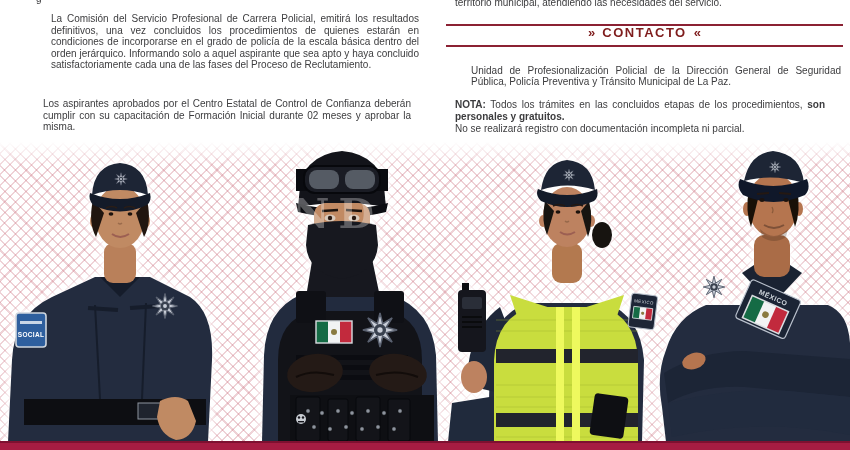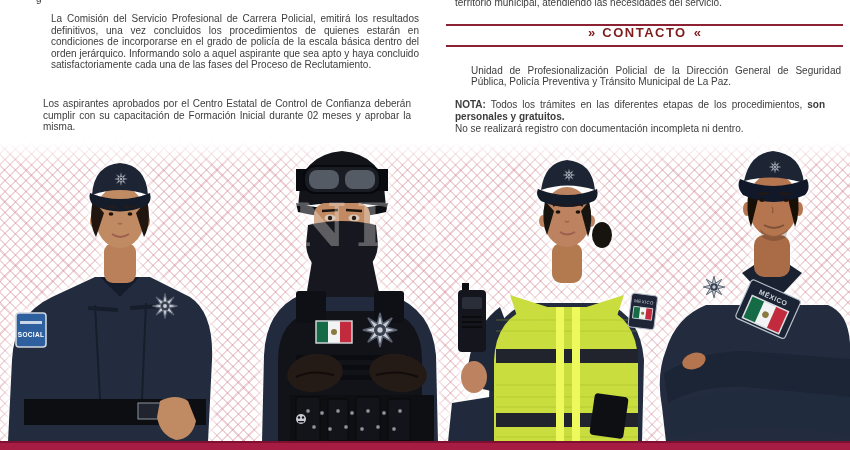--- a/index.html
+++ b/index.html
@@ -42,21 +42,21 @@
   #unitline{position:absolute;left:9px;top:64.5px;width:370px;margin-left:16px;}
   #noteline{position:absolute;left:9px;top:99px;width:370px;}
   #notelast{position:absolute;left:9px;top:122.5px;width:372px;}
   
   #photo{position:absolute;left:0;top:145px;width:850px;height:297px;}
   .officer{filter:drop-shadow(0 0 6px rgba(255,255,255,0.95)) drop-shadow(0 0 3px rgba(255,255,255,0.9));}
   svg text{font-family:"Liberation Sans",sans-serif;}
   #watermark{
     position:absolute;left:292px;top:190px;
     font-family:"DejaVu Serif","Liberation Serif",serif;
-    font-size:60px;font-weight:bold;letter-spacing:9px;
+    font-size:41px;font-weight:bold;letter-spacing:9px;
     color:rgba(255,255,255,0.30);pointer-events:none;
   }
   
   #footer{
     position:absolute;left:0;top:441px;width:850px;height:9px;
     background:#a61c42;border-top:2px solid #7d1030;box-sizing:border-box;
   }
 </style>
 </head>
 <body>
@@ -281,18 +281,18 @@
     <p id="p1" class="t">La Comisión del Servicio Profesional de Carrera Policial, emitirá los resultados definitivos, una vez concluidos los procedimientos de quienes estarán en condiciones de incorporarse en el grado de policía de la escala básica dentro del orden jerárquico. Informando solo a aquel aspirante que sea apto y haya concluido satisfactoriamente cada una de las fases del Proceso de Reclutamiento.</p>
     <p id="p2" class="t">Los aspirantes aprobados por el Centro Estatal de Control de Confianza deberán cumplir con su capacitación de Formación Inicial durante 02 meses y aprobar la misma.</p>
   </div>
 
   <div id="rightcol" class="col">
     <p id="introline" class="t">territorio municipal, atendiendo las necesidades del servicio.</p>
     <div id="rule-top" class="rule"></div>
     <div id="contact-title"><span class="orn">»</span><span>CONTACTO</span><span class="orn">«</span></div>
     <div id="rule-bot" class="rule"></div>
     <p id="unitline" class="t">Unidad de Profesionalización Policial de la Dirección General de Seguridad Pública, Policía Preventiva y Tránsito Municipal de La Paz.</p>
-    <p id="noteline" class="t"><span class="b">NOTA:</span><span> Todos los trámites en las diferentes etapas de los procedimientos, </span><span class="b">son personales y gratuitos.</span></p>
-    <p id="notelast" class="t">No se realizará registro con documentación incompleta ni dentro.</p>
+    <p id="noteline" class="t"><span class="b">NOTA:</span><span> Todos los trámites en las concluidos etapas de los procedimientos, </span><span class="b">son personales y gratuitos.</span></p>
+    <p id="notelast" class="t">No se realizará registro con documentación incompleta ni parcial.</p>
   </div>
 
   <div id="footer"></div>
 </div>
 
 </body></html>

